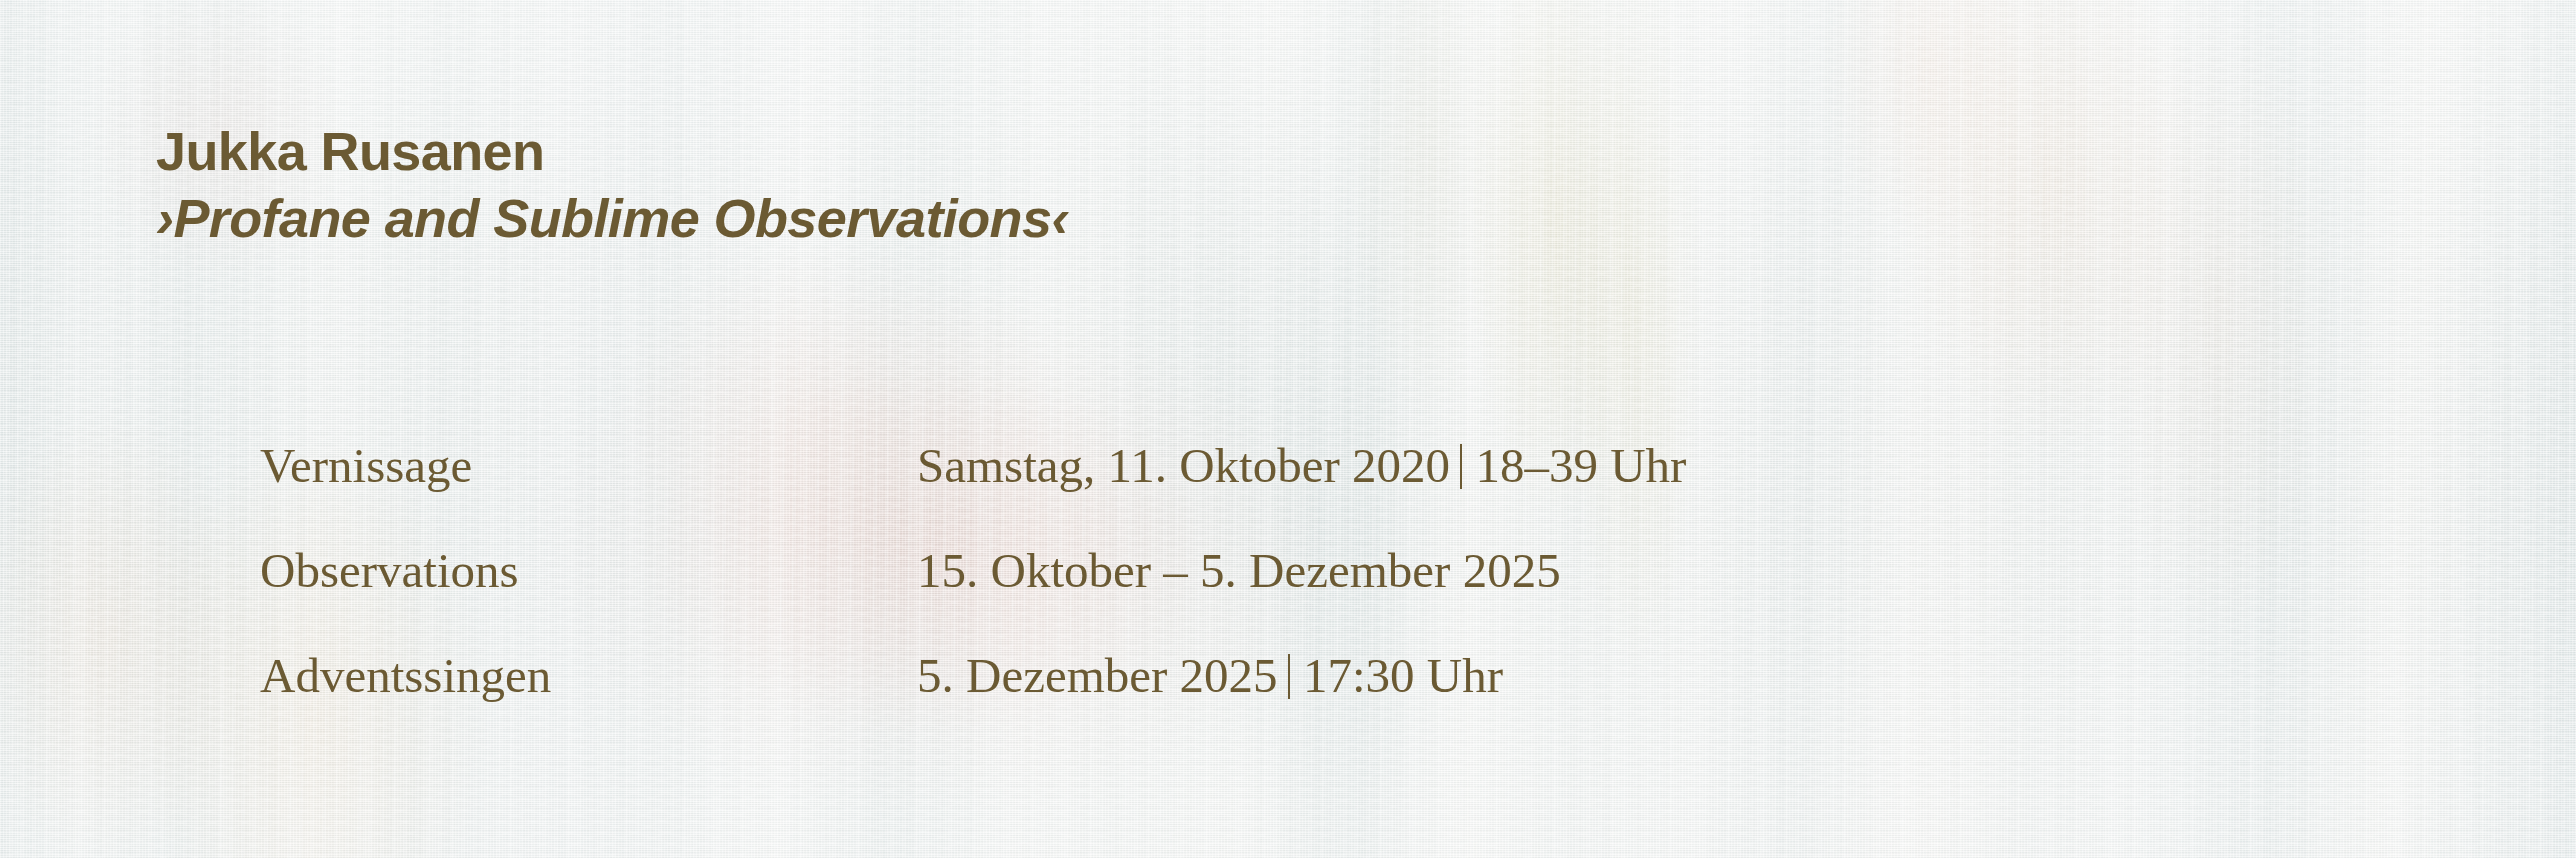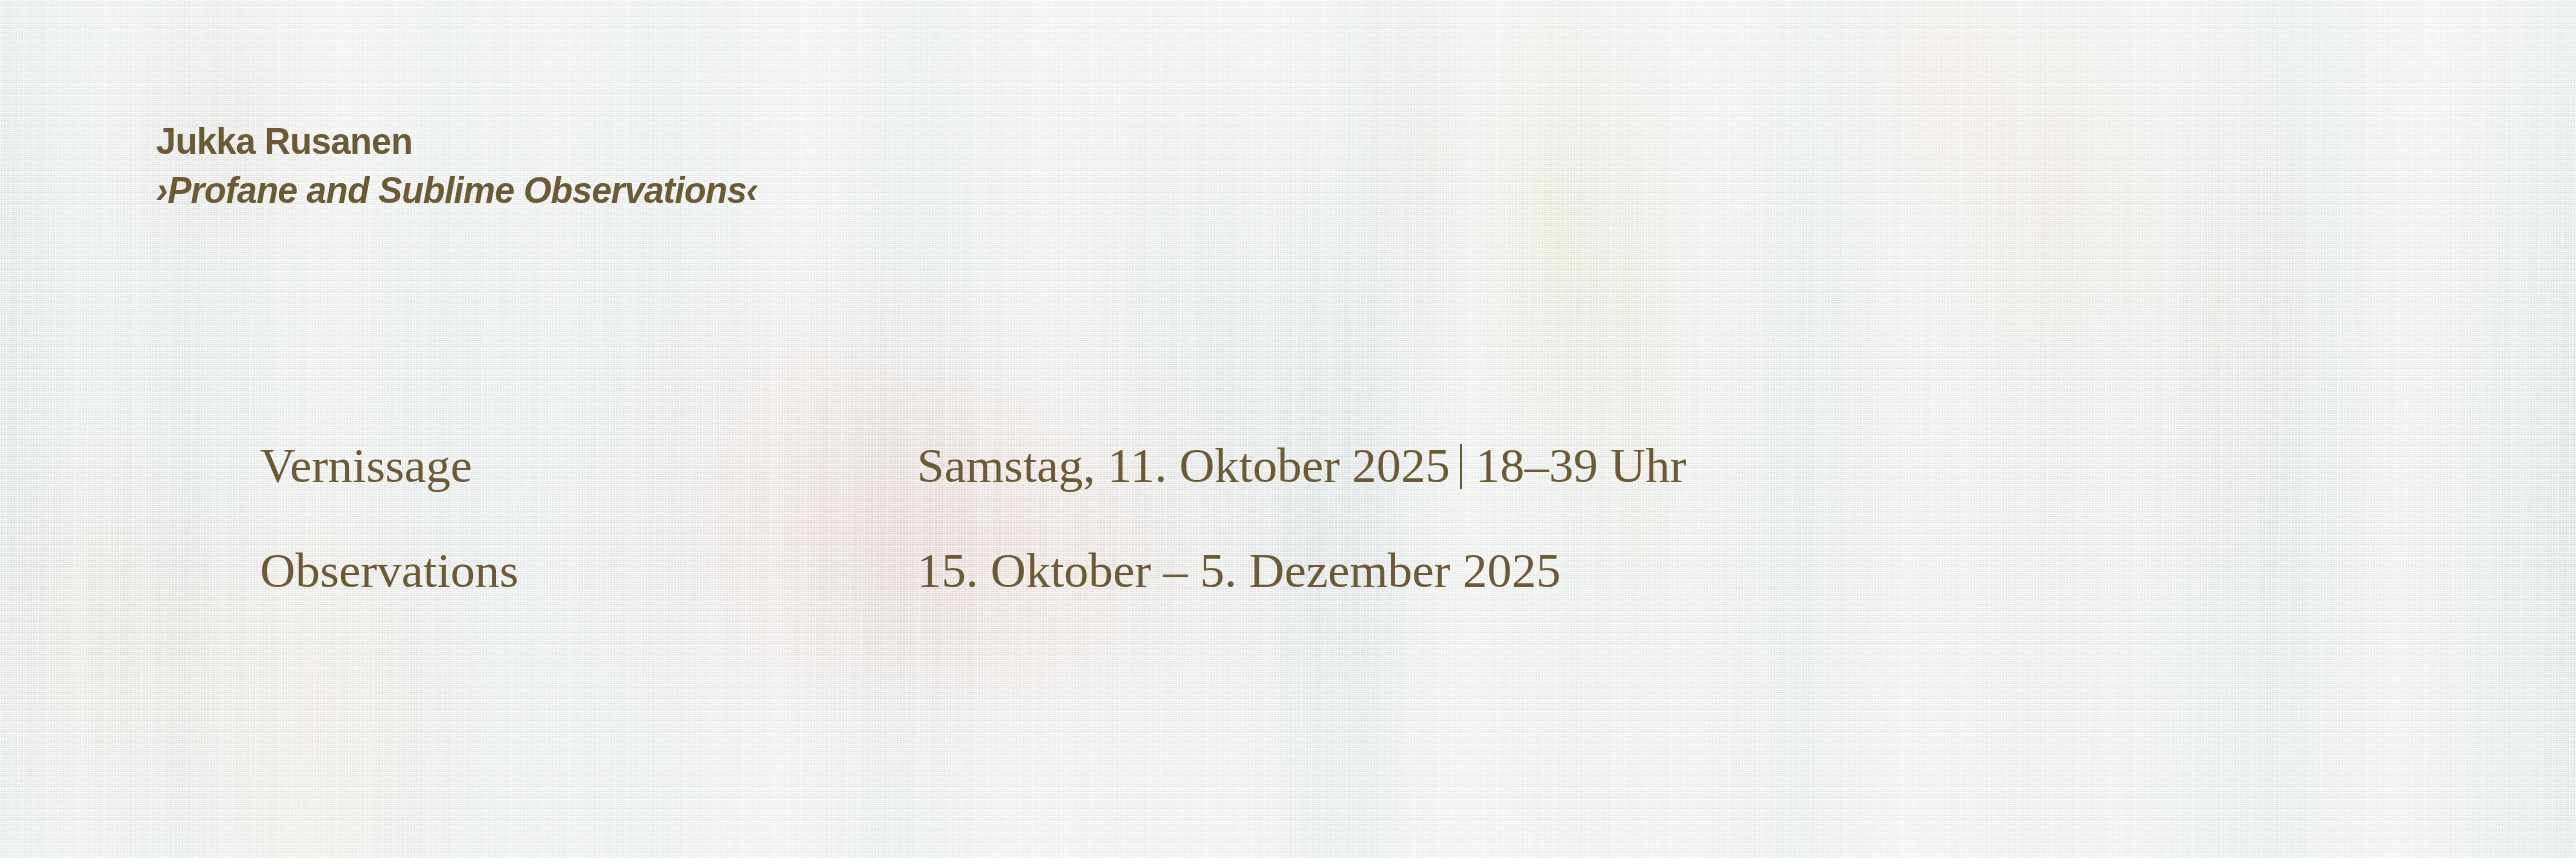--- a/index.html
+++ b/index.html
@@ -203,21 +203,21 @@
   #heading-block {
     position: absolute;
     left: 156px;
     top: 124px;
     color: #6b5a33;
   }
 
   .heading-line {
     font-family: "Liberation Sans", "DejaVu Sans", sans-serif;
     font-weight: 700;
-    font-size: 36px;
+    font-size: 54px;
     line-height: 1.02;
     letter-spacing: -0.6px;
     white-space: nowrap;
     margin: 0;
     padding: 0;
   }
 
   #heading-line-2 {
     margin-top: 12.4px;
     font-style: italic;
@@ -275,24 +275,28 @@
 
     <div id="heading-block">
       <div class="heading-line" id="heading-line-1">Jukka Rusanen</div>
       <div class="heading-line" id="heading-line-2">›Profane and Sublime Observations‹</div>
     </div>
 
     <table id="details-table">
       <tbody>
         <tr>
           <td class="detail-label">Vernissage</td>
-          <td class="detail-value"><span>Samstag, 11. Oktober 2025</span><span class="value-sep"></span><span>18–39 Uhr</span></td>
+          <td class="detail-value"><span>Samstag, 11. Oktober 2020</span><span class="value-sep"></span><span>18–39 Uhr</span></td>
         </tr>
         <tr>
           <td class="detail-label">Observations</td>
           <td class="detail-value"><span>15. Oktober – 5. Dezember 2025</span></td>
         </tr>
+        <tr>
+          <td class="detail-label">Adventssingen</td>
+          <td class="detail-value"><span>5. Dezember 2025</span><span class="value-sep"></span><span>17:30 Uhr</span></td>
+        </tr>
       </tbody>
     </table>
 
   </div>
 </div>
 
 
 </body></html>

